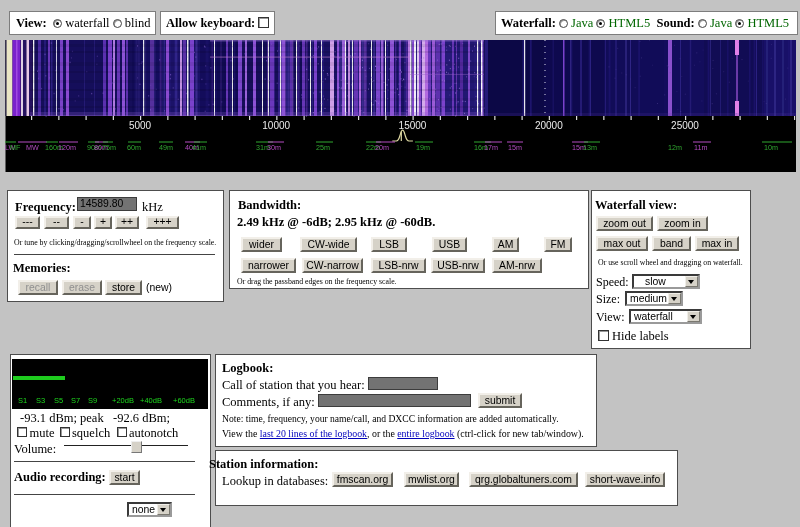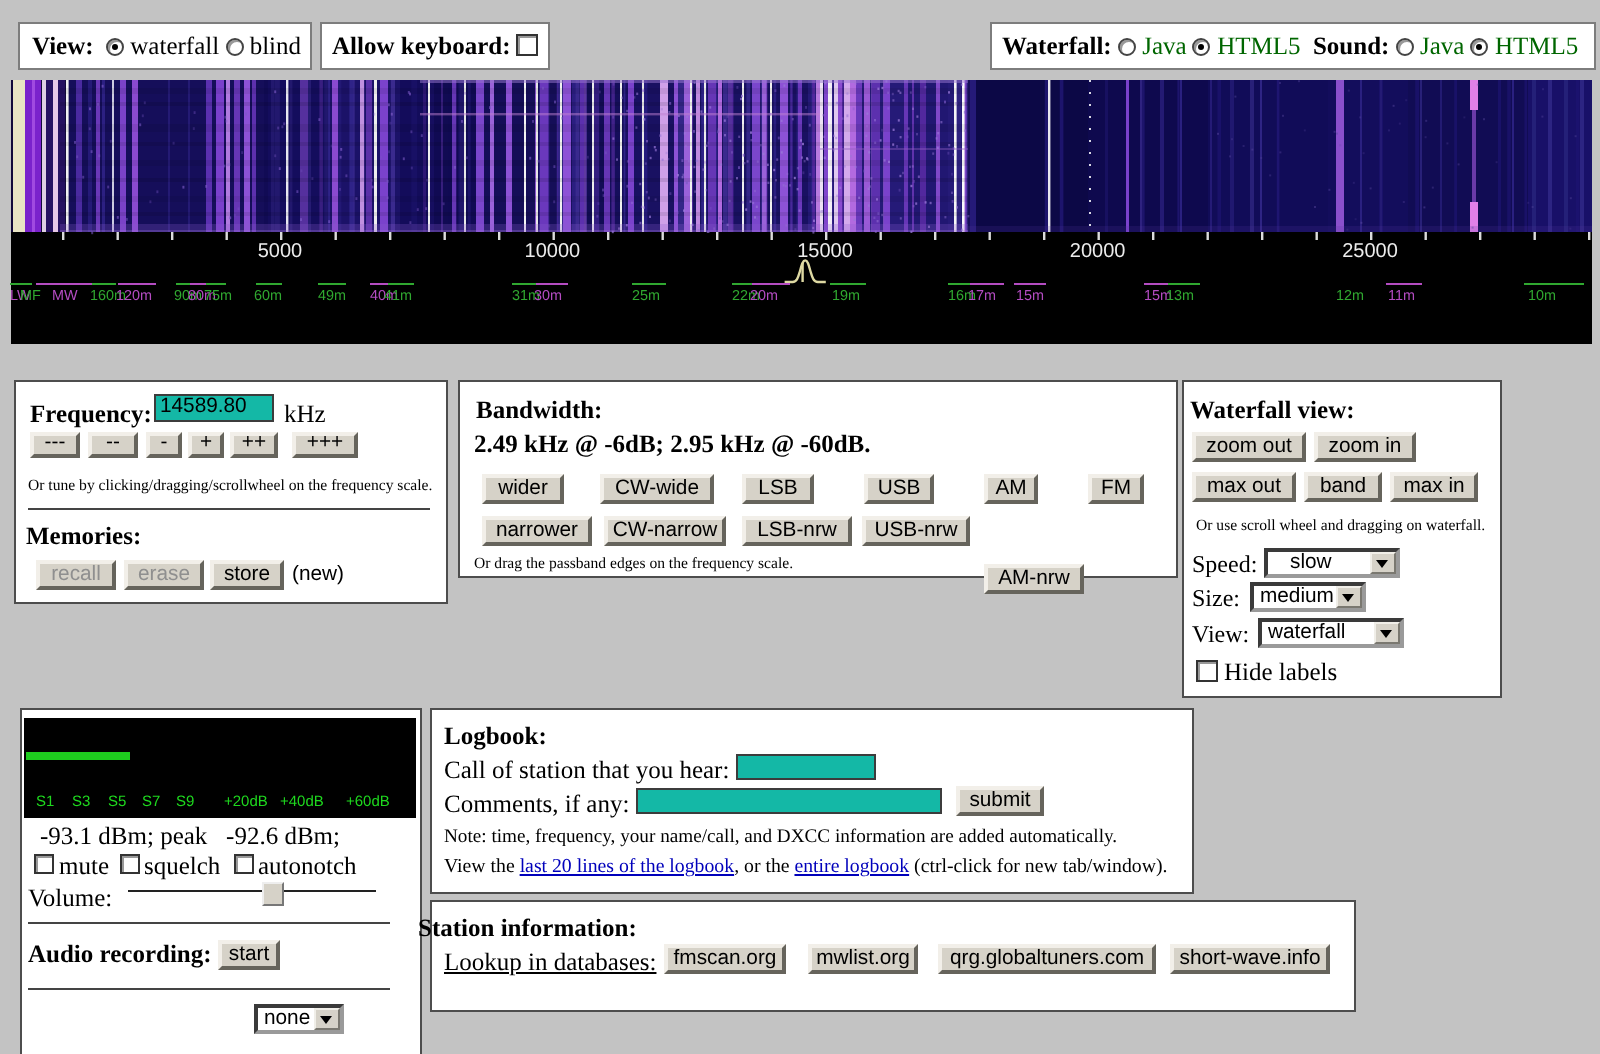--- a/index.html
+++ b/index.html
@@ -5,21 +5,21 @@
 * { box-sizing: content-box; }
 html,body { margin:0; padding:0; }
 body { width:800px; height:527px; background:#c3c3c3; font-family:"Liberation Serif",serif; position:relative; overflow:hidden; }
 .panel { position:absolute; background:#fff; border:1px solid #4d4d4d; }
 .abs { position:absolute; font-size:12.5px; line-height:1.16; white-space:nowrap; }
 .btn { position:absolute; background:#d6d2c8; border-top:2px solid #f2efe9; border-left:2px solid #f2efe9; border-right:2px solid #66645c; border-bottom:2px solid #66645c; font-family:"Liberation Sans",sans-serif; font-size:10.4px; color:#000; text-align:center; height:11px; line-height:11px; white-space:nowrap; overflow:hidden; }
 .btn.dis { color:#8f8f8f; }
 .sel { position:absolute; background:#fff; border-top:2px solid #3a3a3a; border-left:2px solid #3a3a3a; border-bottom:2px solid #9a9a9a; border-right:2px solid #9a9a9a; font-family:"Liberation Sans",sans-serif; font-size:10.4px; color:#000; height:11px; line-height:11px; padding-left:3px; white-space:nowrap; }
 .sel .ar { position:absolute; right:0; top:0; bottom:0; width:13px; background:#d6d2c8; border-top:1px solid #f0eee8; border-left:1px solid #f0eee8; border-right:1px solid #7a7870; border-bottom:1px solid #7a7870; box-sizing:border-box; }
 .sel .ar:after { content:""; position:absolute; left:2px; top:3px; border:3.5px solid transparent; border-top:4px solid #000; }
-.inp { position:absolute; background:#14b8a6; border:1px solid #3c3c3c; font-family:"Liberation Sans",sans-serif; font-size:10.4px; padding:0 2px; }
+.inp { position:absolute; background:#737373; border:1px solid #3c3c3c; font-family:"Liberation Sans",sans-serif; font-size:10.4px; padding:0 2px; }
 .cb { position:absolute; width:8px; height:8px; background:#fff; border:1px solid #333; box-shadow: inset 1px 1px 0 #999; }
 .rad { display:inline-block; width:7px; height:7px; border-radius:50%; background:#fff; border:1px solid #444; position:relative; vertical-align:-1px; box-shadow: inset 1px 1px 0 #999; }
 .rad.on:after { content:""; position:absolute; left:2px; top:2px; width:3px; height:3px; border-radius:50%; background:#000; }
 .small { font-size:7.8px; }
 .hr { position:absolute; border-top:1px solid #444; }
 a { color:#0000bb;margin-top:17px; }
 .g { color:#006600; }
 </style>
 </head>
 <body>
@@ -784,21 +784,21 @@
 <div class="btn" style="left:241px; top:237px; width:37px;">wider</div>
 <div class="btn" style="left:300px; top:237px; width:53px;">CW-wide</div>
 <div class="btn" style="left:371px; top:237px; width:32px;">LSB</div>
 <div class="btn" style="left:432px; top:237px; width:31px;">USB</div>
 <div class="btn" style="left:492px; top:237px; width:23px;">AM</div>
 <div class="btn" style="left:544px; top:237px; width:24px;">FM</div>
 <div class="btn" style="left:241px; top:258px; width:51px;">narrower</div>
 <div class="btn" style="left:302px; top:258px; width:57px;">CW-narrow</div>
 <div class="btn" style="left:371px; top:258px; width:51px;">LSB-nrw</div>
 <div class="btn" style="left:431px; top:258px; width:50px;">USB-nrw</div>
-<div class="btn" style="left:492px; top:258px; width:46px;margin-top:24px;">AM-nrw</div>
+<div class="btn" style="left:492px; top:258px; width:46px;">AM-nrw</div>
 <div class="abs small" style="left:237px; top:277px;">Or drag the passband edges on the frequency scale.</div>
 
 <div class="panel" style="left:591px; top:190px; width:158px; height:157px;"></div>
 <div class="abs" style="left:595px; top:198px;"><b>Waterfall view:</b></div>
 <div class="btn" style="left:596px; top:216px; width:53px;">zoom out</div>
 <div class="btn" style="left:657px; top:216px; width:47px;">zoom in</div>
 <div class="btn" style="left:596px; top:236px; width:48px;">max out</div>
 <div class="btn" style="left:652px; top:236px; width:35px;">band</div>
 <div class="btn" style="left:695px; top:236px; width:40px;">max in</div>
 <div class="abs small" style="left:598px; top:258px;">Or use scroll wheel and dragging on waterfall.</div>
@@ -847,17 +847,17 @@
 <div class="abs" style="left:222px; top:378px;">Call of station that you hear:</div>
 <div class="inp" style="left:368px; top:377px; width:64px; height:11px;"></div>
 <div class="abs" style="left:222px; top:395px;">Comments, if any:</div>
 <div class="inp" style="left:318px; top:394px; width:147px; height:11px;"></div>
 <div class="btn" style="left:478px; top:393px; width:40px;">submit</div>
 <div class="abs" style="left:222px; top:413px; font-size:9.6px;">Note: time, frequency, your name/call, and DXCC information are added automatically.</div>
 <div class="abs" style="left:222px; top:428px; font-size:9.9px;">View the <a href="#">last 20 lines of the logbook</a>, or the <a href="#">entire logbook</a> (ctrl-click for new tab/window).</div>
 
 <div class="panel" style="left:215px; top:450px; width:461px; height:54px;"></div>
 <div class="abs" style="left:209px; top:457px;"><b>Station information:</b></div>
-<div class="abs" style="left:222px; top:474px;text-decoration:underline;">Lookup in databases:</div>
+<div class="abs" style="left:222px; top:474px;">Lookup in databases:</div>
 <div class="btn" style="left:332px; top:472px; width:57px;">fmscan.org</div>
 <div class="btn" style="left:404px; top:472px; width:51px;">mwlist.org</div>
 <div class="btn" style="left:469px; top:472px; width:105px;">qrg.globaltuners.com</div>
 <div class="btn" style="left:585px; top:472px; width:76px;">short-wave.info</div>
 
 </body></html>

